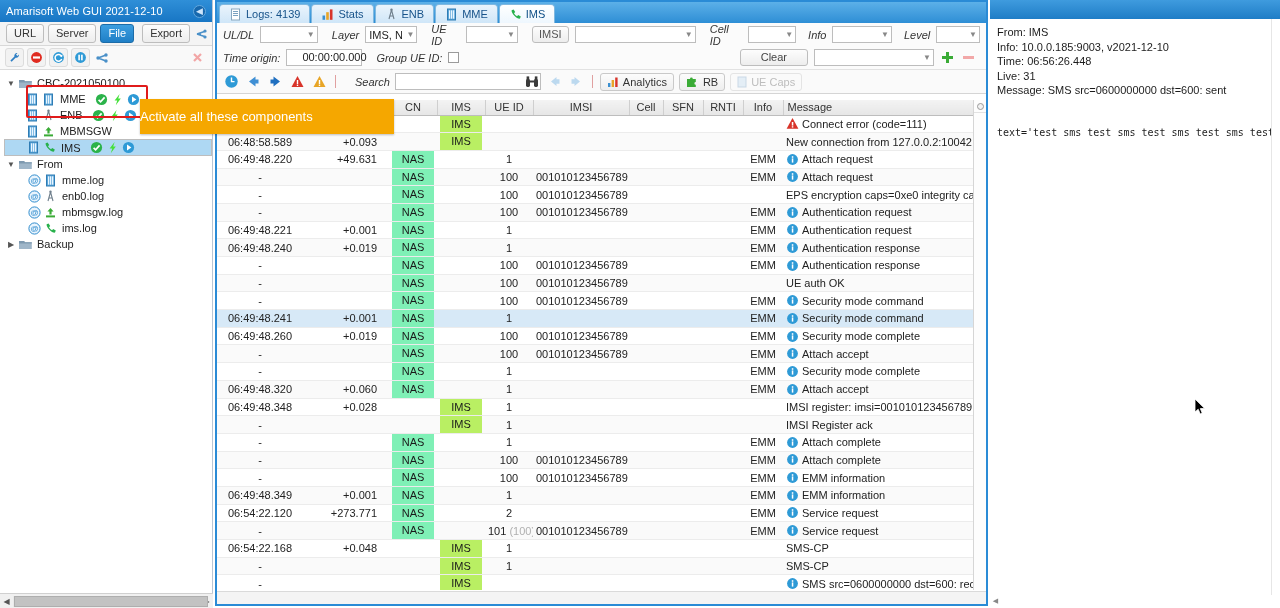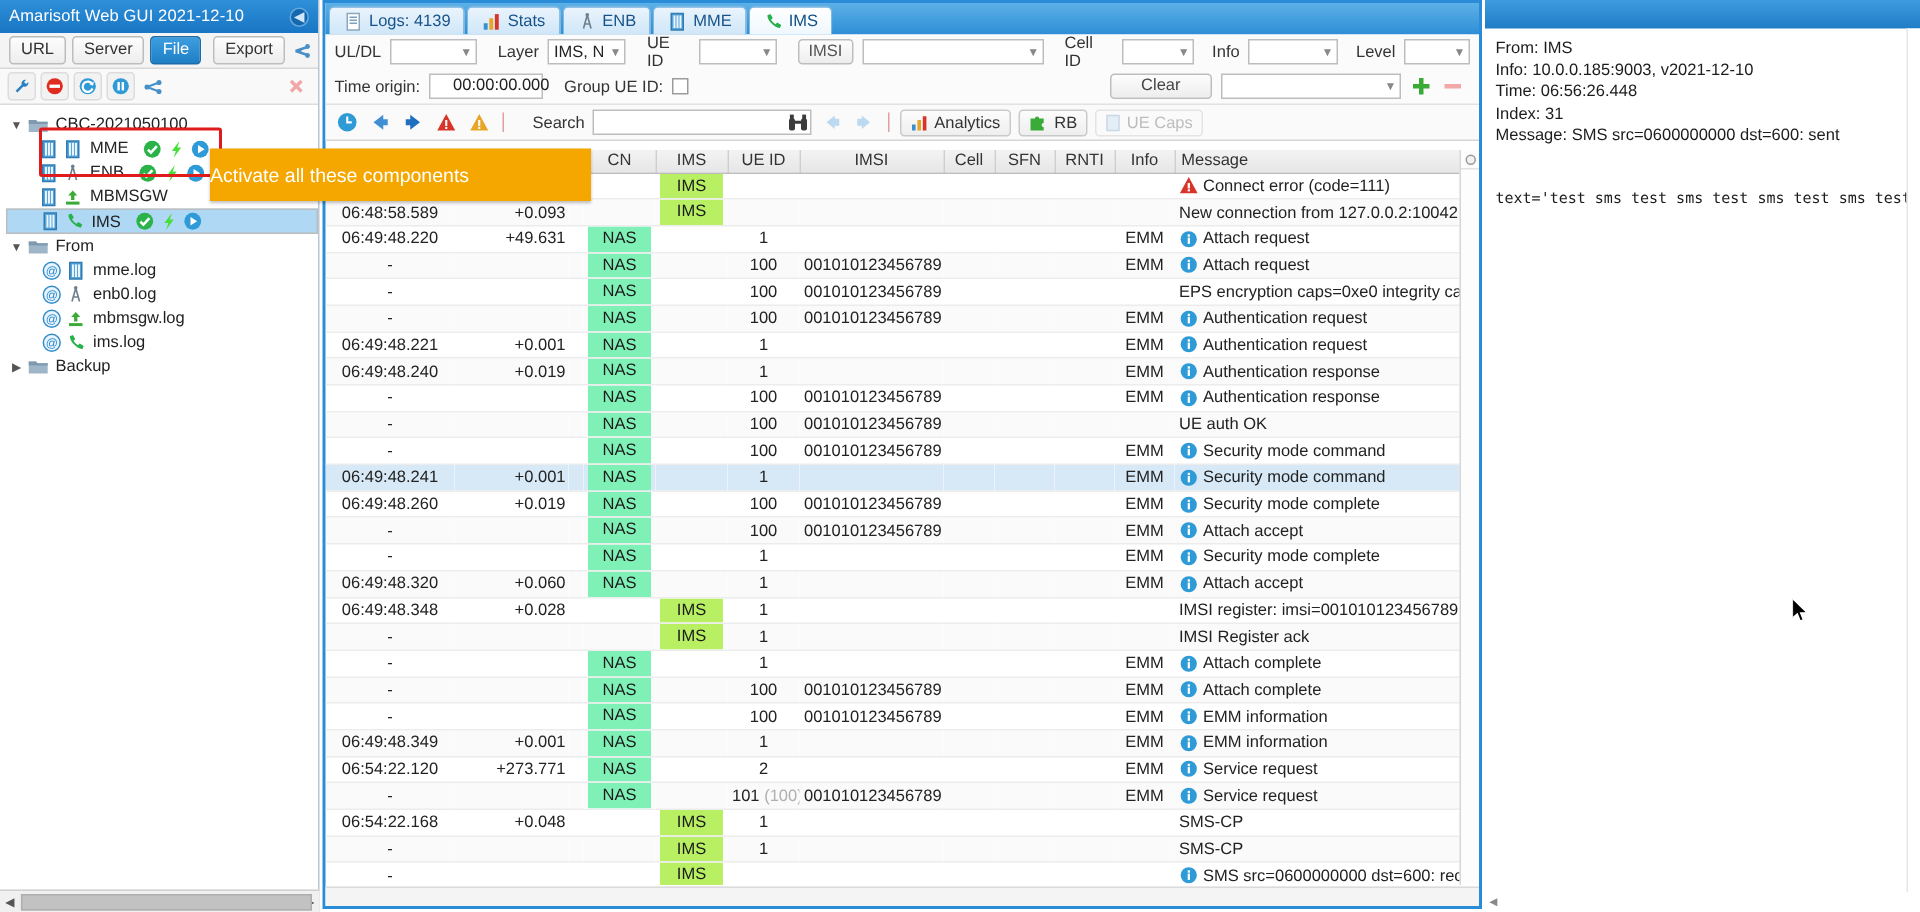--- a/index.html
+++ b/index.html
@@ -99,21 +99,21 @@
     height: 19px; display: flex; align-items: center; gap: 4px;
     padding: 0 9px; font-size: 11px; color: #17538a; font-weight: normal;
     background: linear-gradient(to bottom,#eaf4fc,#cfe6f8);
     border: 1px solid #7fb8e0; border-bottom: none;
     border-radius: 4px 4px 0 0; cursor: pointer;
   }
   .tab.active { background: linear-gradient(to bottom,#ffffff,#eef7fe); color: #0f4f87; }
 
   .filters { background: #fbfbfb; border-bottom: 1px solid #e2e2e2; }
   .frow { display: flex; align-items: center; height: 23px; padding: 0 6px; gap: 6px; }
-  .flabel { font-size: 11px; color: #333; }
+  .flabel { font-size: 11px; color: #333; font-style: italic; }
   .sel {
     height: 17px; border: 1px solid #bdbdbd; background: #fff;
     display: flex; align-items: center; font-size: 11px; color: #222;
     padding: 0 2px 0 3px; position: relative; cursor: pointer;
   }
   .sel .cap { flex: 1; overflow: hidden; white-space: nowrap; }
   .sel .cv { color: #888; font-size: 8px; margin-left: 4px; }
   .tinp {
     height: 17px; border: 1px solid #bdbdbd; background: #fff; font-size: 11px;
     color: #222; padding: 0 15px; line-height: 15px;
@@ -1255,21 +1255,21 @@
       </div>
       <div>
         <span>Info:</span>
         <span>10.0.0.185:9003, v2021-12-10</span>
       </div>
       <div>
         <span>Time:</span>
         <span>06:56:26.448</span>
       </div>
       <div>
-        <span>Index:</span>
+        <span>Live:</span>
         <span>31</span>
       </div>
       <div>
         <span>Message:</span>
         <span>SMS src=0600000000 dst=600: sent</span>
       </div>
       <div style="height:14px"></div>
       <div style="height:14px"></div>
       <div class="mono">text='test sms test sms test sms test sms test sms test sms</div>
     </div>

